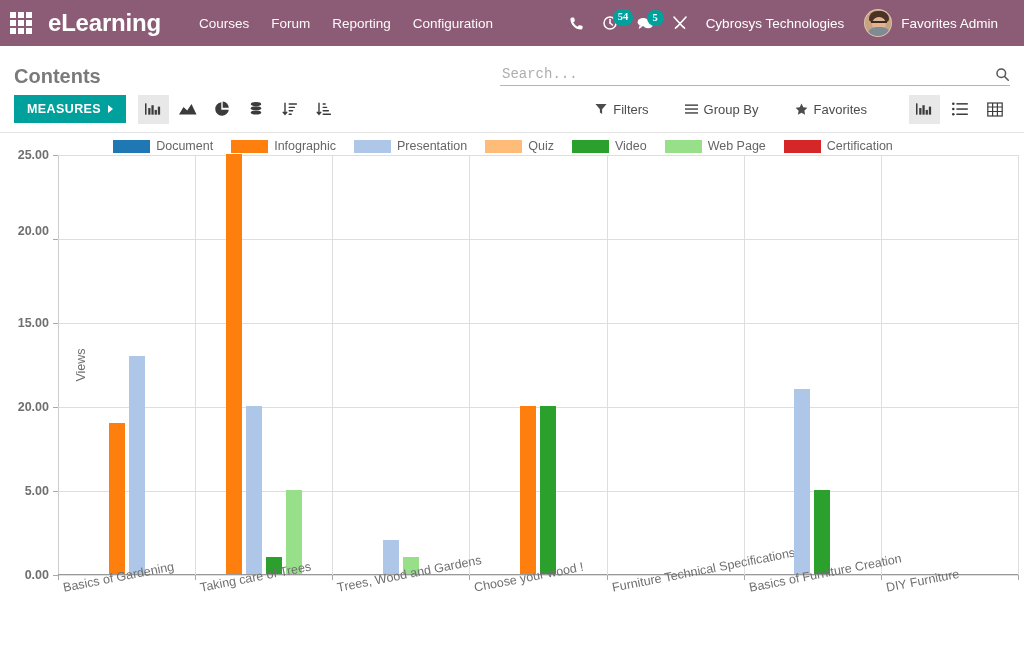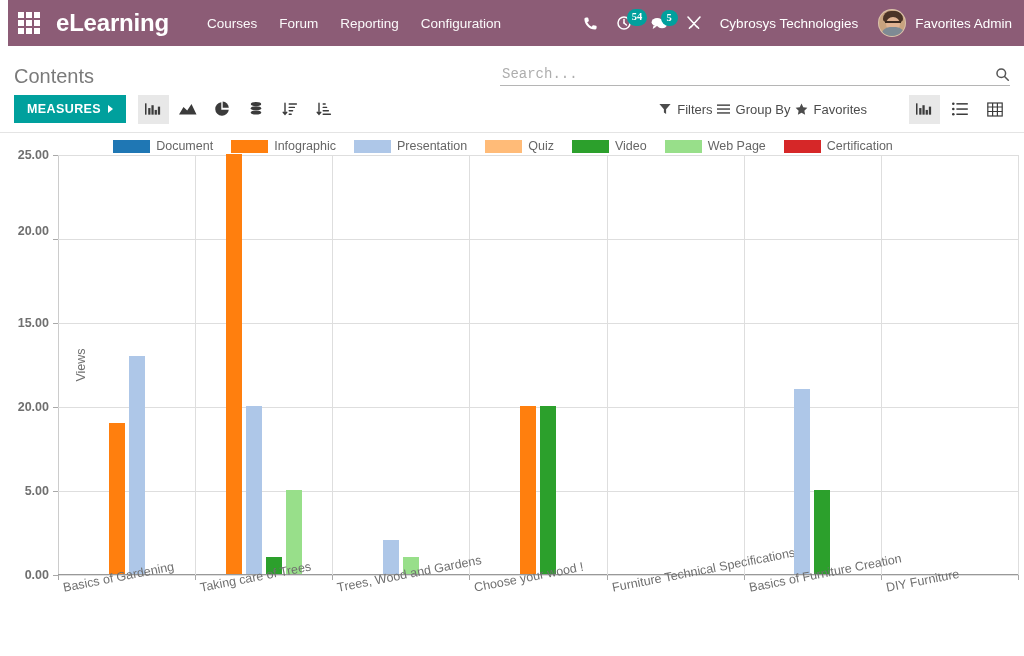--- a/index.html
+++ b/index.html
@@ -11,22 +11,21 @@
     overflow: hidden;
   }
 
   
   .navbar {
     height: 46px;
     background: #8c5c76;
     display: flex;
     align-items: center;
     color: #ffffff;
-    padding: 0 12px 0 10px;
-    margin-left: 8px;
+    padding: 0 26px 0 10px;
   }
   .apps-grid {
     width: 22px; height: 22px;
     display: grid;
     grid-template-columns: repeat(3, 6px);
     grid-template-rows: repeat(3, 6px);
     gap: 2px;
     margin-right: 16px;
     cursor: pointer;
   }
@@ -90,21 +89,21 @@
   
   .control-panel { background: #ffffff; border-bottom: 1px solid #e4e4e4; }
   .cp-row1 {
     display: flex; align-items: flex-end;
     padding: 10px 14px 0 14px;
     height: 40px;
   }
   .page-title {
     font-size: 20px;
     color: #7a7a7a;
-    font-weight: 400;
+    font-weight: 700;
     line-height: 1;
   }
   .cp-spacer { flex: 1; }
   .searchbox {
     width: 510px;
     display: flex; align-items: center;
     border-bottom: 1px solid #b5b5b5;
     padding-bottom: 3px;
   }
   .searchbox input {
@@ -146,21 +145,21 @@
   .icon-btns { display: flex; align-items: center; margin-left: 12px; gap: 3px; }
   .icon-btn {
     width: 31px; height: 29px;
     display: flex; align-items: center; justify-content: center;
     cursor: pointer;
     color: #4d4d4d;
     background: transparent;
     border: none;
   }
   .icon-btn.active { background: #e8e8e8; }
-  .filters-group { display: flex; align-items: center; gap: 4px; margin-left: auto; }
+  .filters-group { display: flex; align-items: center; gap: 36px; margin-left: auto; }
   .filter-item {
     display: flex; align-items: center; gap: 6px;
     font-size: 13px; color: #4c4c4c;
     cursor: pointer;
     white-space: nowrap;
   }
   .view-switch { display: flex; align-items: center; gap: 4px; margin-left: 42px; }
 
   
   .chart-wrap {

